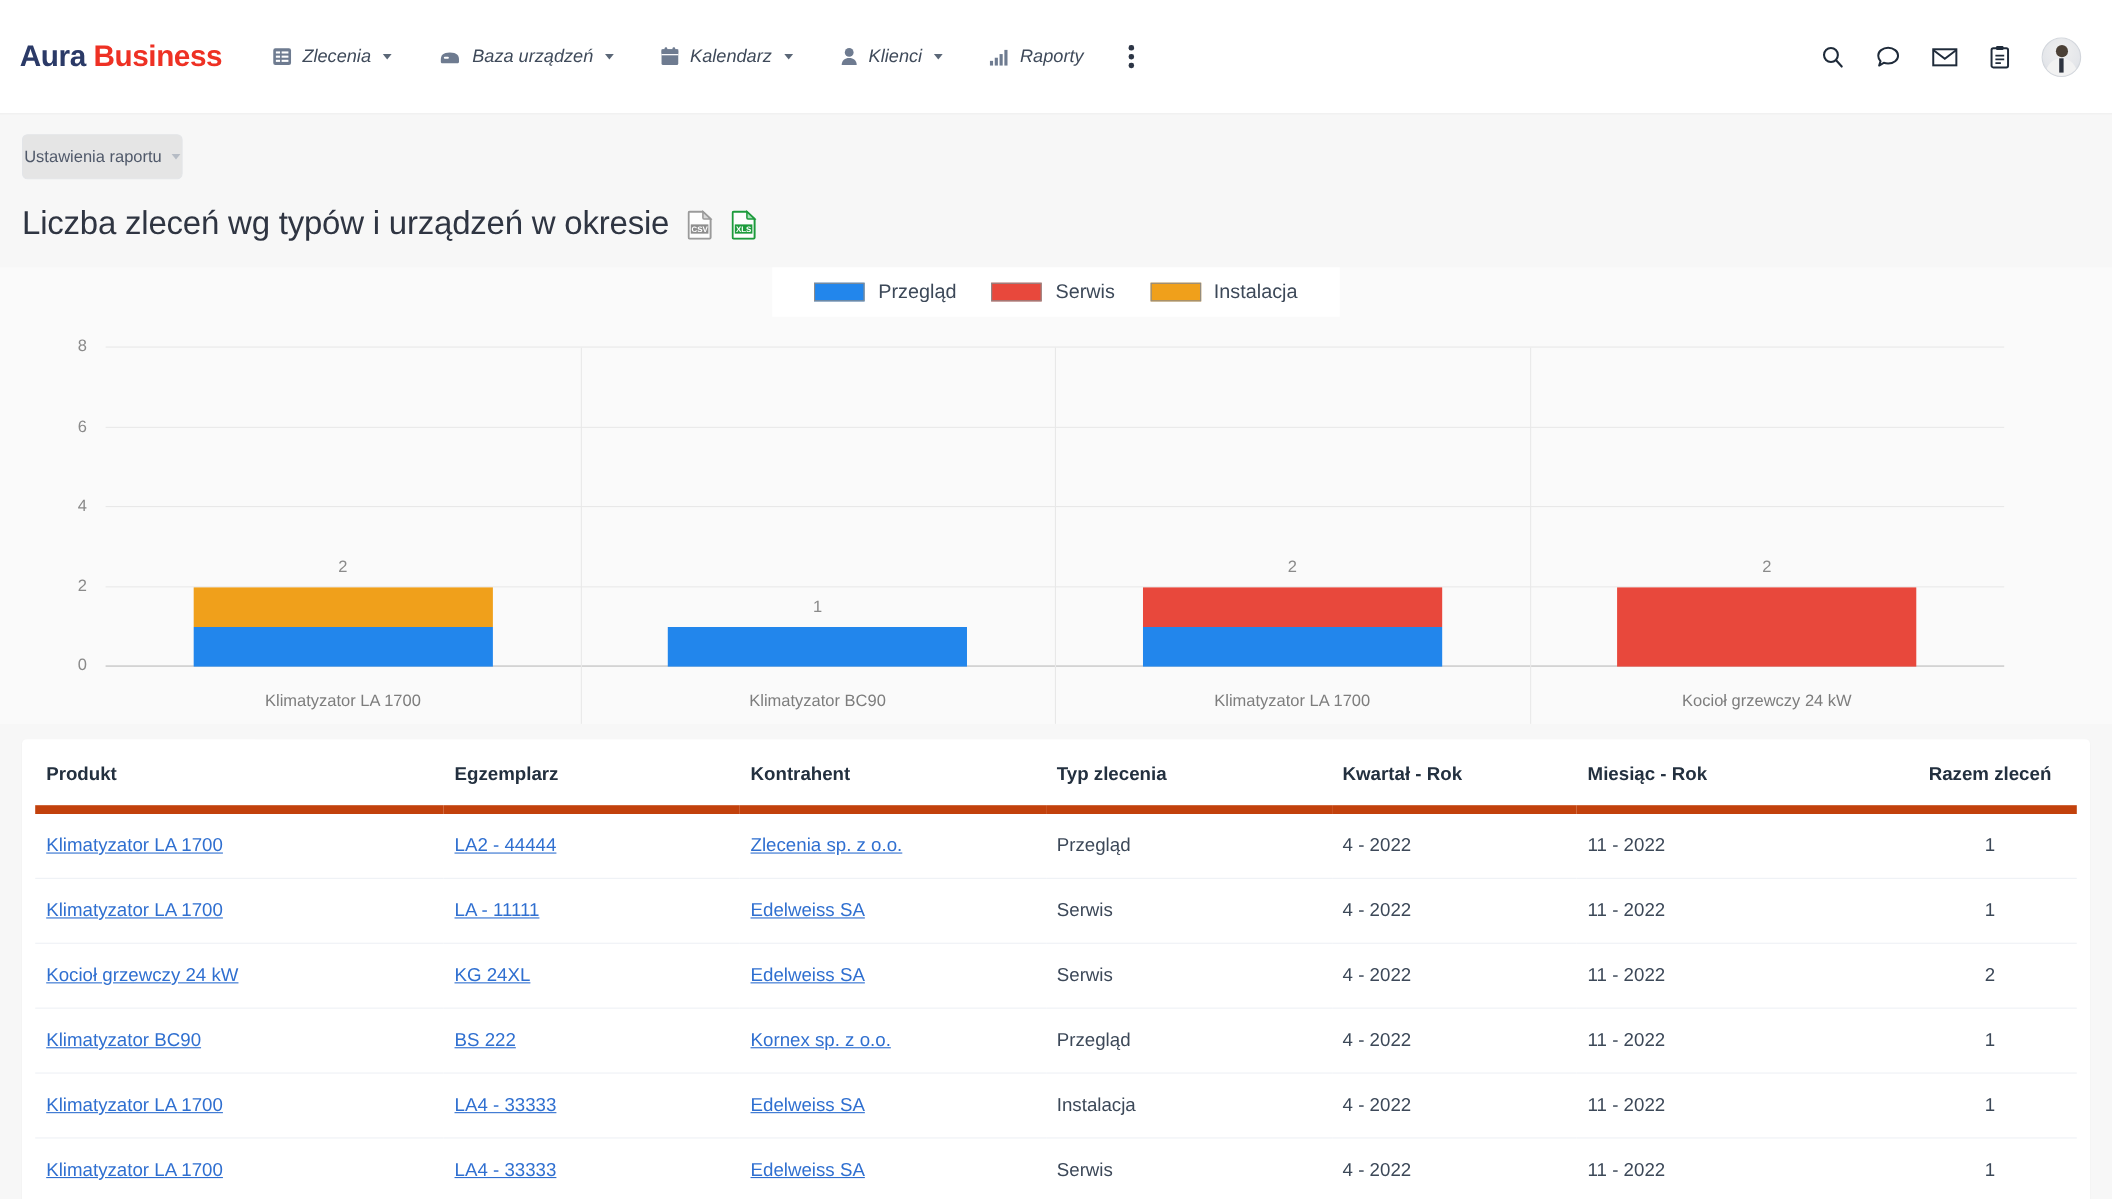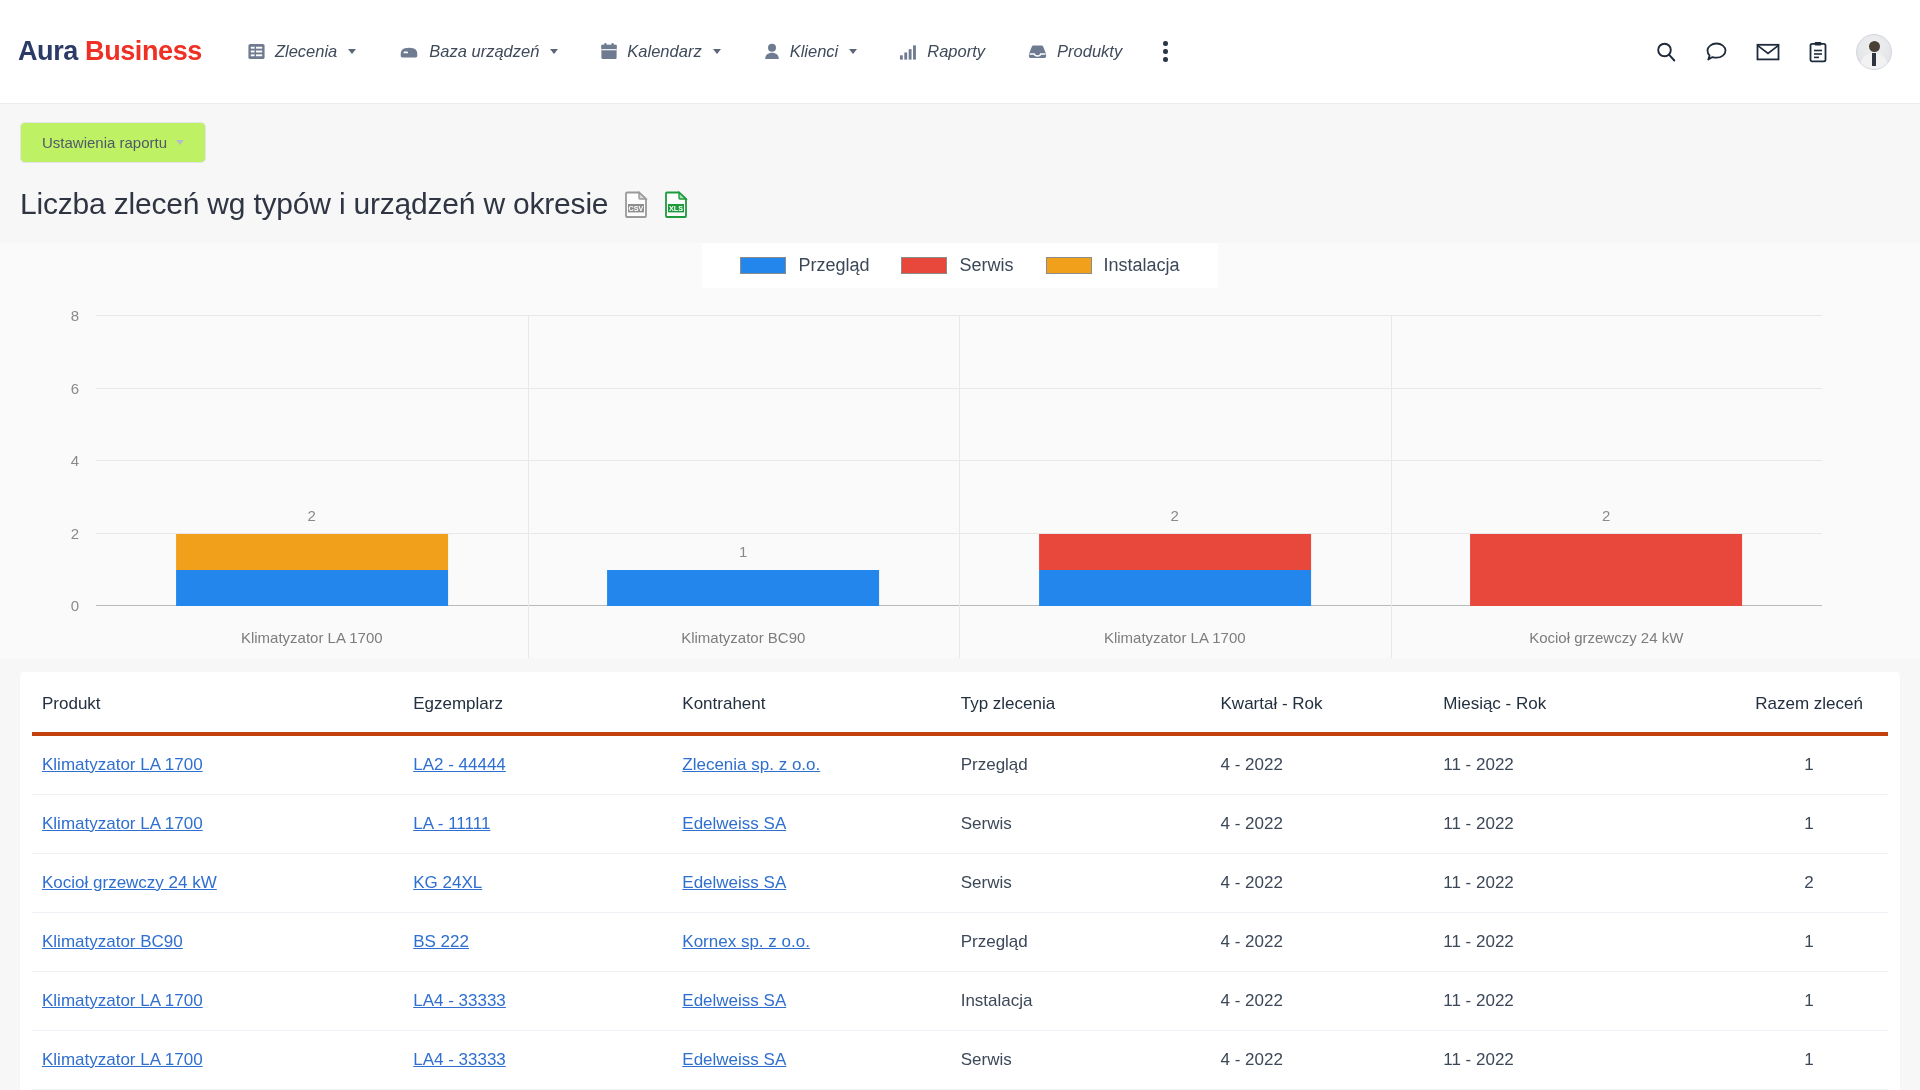--- a/index.html
+++ b/index.html
@@ -81,24 +81,24 @@
   .avatar .tie {
     position: absolute; width: 4px; height: 13px; background: #2e3440;
     left: 15px; top: 18px;
   }
 
   
   .page { padding: 0; }
   .settings-row { padding: 18px 20px 0 20px; }
   .settings-btn {
     display: inline-flex; align-items: center; gap: 9px;
-    background: #bef264;
+    background: #e5e5e5;
     border: 1px solid #e3e5e8;
     border-radius: 5px;
-    padding: 11px 21px;
+    padding: 11px 1px;
     font-size: 15px;
     color: #50596a;
     cursor: pointer;
   }
   .settings-btn .caret-sm {
     width: 0; height: 0;
     border-left: 4px solid transparent;
     border-right: 4px solid transparent;
     border-top: 5px solid #b6bcc5;
   }
@@ -177,24 +177,24 @@
     background: #ffffff;
     margin: 14px 20px 0 20px;
     border-radius: 4px;
     box-shadow: 0 1px 2px rgba(0,0,0,0.045);
     padding: 0 12px;
   }
   table.report { width: 100%; border-collapse: collapse; }
   table.report th {
     text-align: left;
     font-size: 17px;
-    font-weight: 400;
+    font-weight: 700;
     color: #23303f;
     padding: 22px 10px 18px 10px;
-    border-bottom: 4px solid #c2410c;
+    border-bottom: 8px solid #c2410c;
     white-space: nowrap;
   }
   table.report th.num, table.report td.num { text-align: center; }
   table.report td {
     font-size: 17px;
     color: #3c4858;
     padding: 19px 10px;
     border-bottom: 1px solid #eef1f5;
     white-space: nowrap;
   }
@@ -281,29 +281,20 @@
         <svg width="19" height="18" viewBox="0 0 20 18">
             <rect x="1" y="12.5" width="3" height="4.5" fill="#6e7b90"></rect>
             <rect x="5.6" y="9.5" width="3" height="7.5" fill="#6e7b90"></rect>
             <rect x="10.2" y="6" width="3" height="11" fill="#6e7b90"></rect>
             <rect x="14.8" y="2" width="3" height="15" fill="#6e7b90"></rect>
           </svg>
       </span>
       <span class="nlabel">Raporty</span>
     </div>
 
-    <div class="navitem">
-      <span class="navicon">
-        <svg width="21" height="18" viewBox="0 0 22 18">
-            <path d="M2 11 L5 3.5 C5.3 2.7 5.9 2.3 6.7 2.3 H15.3 C16.1 2.3 16.7 2.7 17 3.5 L20 11 V13.5 C20 14.5 19.3 15.2 18.3 15.2 H3.7 C2.7 15.2 2 14.5 2 13.5 Z" fill="#6e7b90"></path>
-            <path d="M2.6 11 H7.6 C8 12.6 9.3 13.3 11 13.3 C12.7 13.3 14 12.6 14.4 11 H19.4" stroke="#ffffff" stroke-width="1.6" fill="none"></path>
-          </svg>
-      </span>
-      <span class="nlabel">Produkty</span>
-    </div>
 
     <div class="kebab">
       <i></i>
       <i></i>
       <i></i>
     </div>
   </div>
 
   <div class="navright">
     <span class="ricon">

